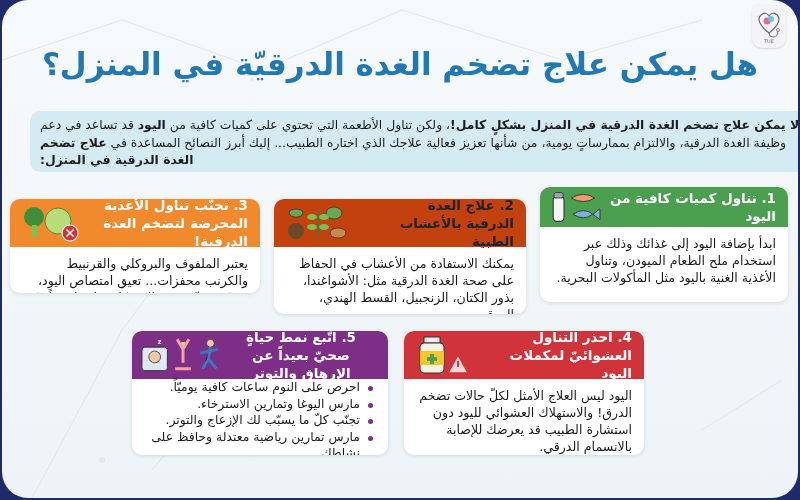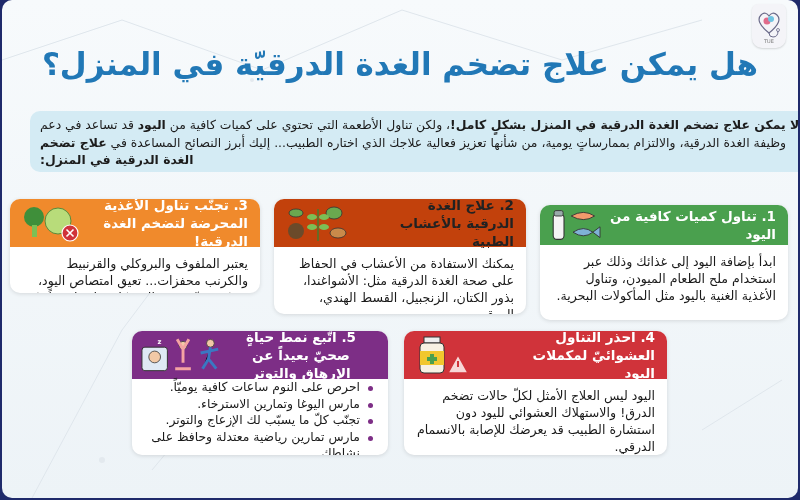--- a/index.html
+++ b/index.html
@@ -5,21 +5,21 @@
     * { box-sizing: border-box; margin: 0; padding: 0; }
     html, body { width: 800px; height: 500px; overflow: hidden; }
     body {
       background: #1f2a6b;
       font-family: "DejaVu Sans", sans-serif;
       position: relative;
     }
     .frame {
       position: absolute; left: 2px; top: 0; width: 796px; height: 498px;
       background: linear-gradient(180deg, #f7fafc 0%, #edf3f7 100%);
-      border-radius: 10px;
+      border-radius: 26px;
       overflow: hidden;
     }
     .bg-lines {
       position: absolute; inset: 0; pointer-events: none;
     }
     .logo {
       position: absolute; right: 12px; top: 4px; width: 34px; height: 44px;
       background: #f4f4f8; border-radius: 6px 6px 10px 10px;
       box-shadow: 0 1px 2px rgba(0,0,0,0.15);
       display: flex; flex-direction: column; align-items: center; justify-content: center;
@@ -96,21 +96,21 @@
     </svg>
     <span class="logo-text">TUE</span>
   </div>
 
   <h1 class="title">هل يمكن علاج تضخم الغدة الدرقيّة في المنزل؟</h1>
 
   <div class="intro">
     <b>لا يمكن علاج تضخم الغدة الدرقية في المنزل بشكلٍ كامل!</b><span>، ولكن تناول الأطعمة التي تحتوي على كميات كافية من </span><b>اليود</b><span> قد تساعد في دعم وظيفة الغدة الدرقية، والالتزام بممارساتٍ يومية، من شأنها تعزيز فعالية علاجك الذي اختاره الطبيب... إليك أبرز النصائح المساعدة في </span><b>علاج تضخم الغدة الدرقية في المنزل:</b>
   </div>
 
-  <div class="card" style="left:538px; top:205px; width:248px; height:115px;">
+  <div class="card" style="left:538px; top:187px; width:248px; height:115px;">
     <div class="card-head" style="background:#4aa04e; height:40px;">
       <span class="htitle" style="width:170px;"><span>1.</span> <span>تناول كميات كافية من اليود</span></span>
       <svg class="card-icon" viewBox="0 0 72 40" style="height:36px;top:2px;left:6px;">
         <rect x="4" y="8" width="12" height="28" rx="4" fill="#f4f4f4" stroke="#333" stroke-width="1.2"></rect>
         <rect x="5" y="4" width="10" height="6" rx="2" fill="#9aa" stroke="#333" stroke-width="1"></rect>
         <path d="M24 10 Q38 2 50 10 Q38 18 24 10Z" fill="#f19a6c" stroke="#333" stroke-width="1"></path>
         <path d="M26 28 Q38 20 48 28 L56 22 L56 34 L48 28 Q38 36 26 28Z" fill="#7fb2d6" stroke="#333" stroke-width="1"></path>
       </svg>
     </div>
     <div class="card-body">ابدأ بإضافة اليود إلى غذائك وذلك عبر استخدام ملح الطعام الميودن، وتناول الأغذية الغنية باليود مثل المأكولات البحرية.</div>
@@ -141,21 +141,21 @@
         <circle cx="16" cy="14" r="10" fill="#3f8f3a"></circle>
         <rect x="14" y="22" width="5" height="12" fill="#7cbf55"></rect>
         <circle cx="40" cy="18" r="13" fill="#b8dc7a" stroke="#5a8a3a" stroke-width="1"></circle>
         <circle cx="52" cy="30" r="8" fill="#d0333a" stroke="#fff" stroke-width="1.2"></circle>
         <path d="M48.5 26.5 L55.5 33.5 M55.5 26.5 L48.5 33.5" stroke="#fff" stroke-width="1.6"></path>
       </svg>
     </div>
     <div class="card-body">يعتبر الملفوف والبروكلي والقرنبيط والكرنب محفزات... تعيق امتصاص اليود، ويمكن تجنّب هذه المشكلة بطهيها جيداً ثمّ تناولها.</div>
   </div>
 
-  <div class="card" style="left:402px; top:331px; width:263px; height:124px;">
+  <div class="card" style="left:402px; top:331px; width:240px; height:124px;">
     <div class="card-head" style="background:#d0333a;">
       <span class="htitle" style="width:150px;"><span>4.</span> <span>احذر التناول العشوائيّ لمكملات اليود</span></span>
       <svg class="card-icon" viewBox="0 0 72 40">
         <rect x="12" y="2" width="16" height="6" fill="#eee" stroke="#333" stroke-width="1"></rect>
         <rect x="8" y="8" width="24" height="30" rx="4" fill="#f7f1e3" stroke="#333" stroke-width="1"></rect>
         <rect x="8" y="16" width="24" height="14" fill="#f1c72e"></rect>
         <path d="M18 19 h4 v3 h3 v4 h-3 v3 h-4 v-3 h-3 v-4 h3z" fill="#4aa04e"></path>
         <path d="M36 38 L46 20 L56 38Z" fill="#f7d7d7" stroke="#d0333a" stroke-width="1.5"></path>
         <rect x="45" y="26" width="2" height="6" fill="#d0333a"></rect>
       </svg>

